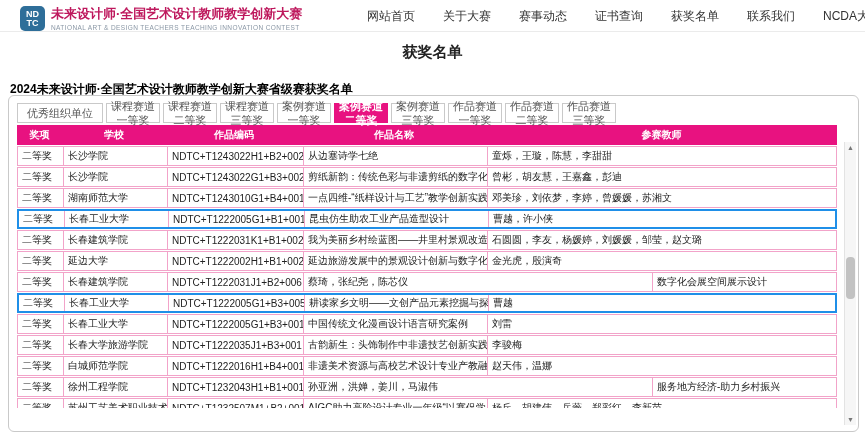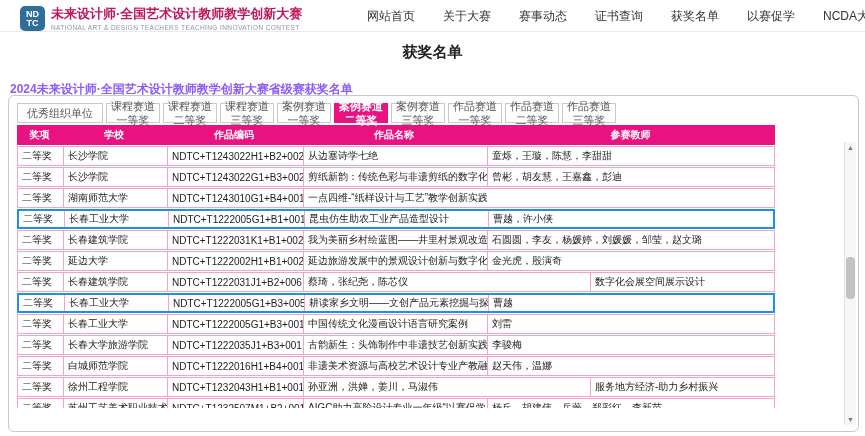--- a/index.html
+++ b/index.html
@@ -24,39 +24,39 @@
   .brand-title{font-size:13px;font-weight:bold;color:#be185d;white-space:nowrap;}
   .brand-sub{font-size:6.5px;color:#8a97a5;letter-spacing:.4px;white-space:nowrap;margin-top:1px;}
   .nav{
     position:absolute;right:-16px;top:0;height:32px;
     display:flex;align-items:center;gap:15px;
     font-size:12px;color:#333;white-space:nowrap;
   }
   .nav-item{cursor:pointer;margin-left:13px;}
   
   .heading{margin-top:11px;text-align:center;font-size:15px;font-weight:600;color:#222;}
-  .list-title{margin:19px 0 0 10px;font-size:12px;font-weight:600;color:#8b5cf6;}
+  .list-title{margin:19px 0 0 10px;font-size:12px;font-weight:600;color:#000000;}
   
   .panel{
     position:absolute;left:8px;top:95px;width:851px;height:337px;
     border:1px solid #c9c9c9;border-radius:6px;background:#fff;
     box-sizing:border-box;padding:7px 8px;overflow:hidden;
   }
   .tabs{display:flex;gap:3px;height:20px;align-items:stretch;}
   .tab{
     border:1px solid #c9c9c9;background:#fff;color:#555;
     font-size:11px;line-height:14px;text-align:center;
     display:flex;flex-direction:column;align-items:center;justify-content:center;
     padding:2px 4px;min-width:46px;box-sizing:border-box;cursor:pointer;
     white-space:nowrap;
   }
   .tab.first{min-width:86px;}
   .tab.active{background:#e81280;border-color:#e81280;color:#fff;font-weight:bold;}
   
-  .table-viewport{margin-top:2px;height:283px;width:758px;overflow:hidden;}
+  .table-viewport{margin-top:2px;height:283px;width:820px;overflow:hidden;}
   .t-header{
     display:flex;height:20px;background:#e81280;color:#fff;
     font-size:10px;font-weight:bold;align-items:stretch;
   }
   .t-hcell{display:flex;align-items:center;justify-content:center;box-sizing:border-box;}
   .t-row{
     display:flex;height:20px;margin-top:1px;box-sizing:border-box;
     border:1px solid #f2a3c9;background:#fff;align-items:stretch;
   }
   .t-row.hl{border:2px solid #1f8fe8;}
@@ -99,21 +99,21 @@
   <div class="brand-text">
     <div class="brand-title">未来设计师·全国艺术设计教师教学创新大赛</div>
     <div class="brand-sub">NATIONAL ART &amp; DESIGN TEACHERS TEACHING INNOVATION CONTEST</div>
   </div>
   <div class="nav">
       <div class="nav-item">网站首页</div>
       <div class="nav-item">关于大赛</div>
       <div class="nav-item">赛事动态</div>
       <div class="nav-item">证书查询</div>
       <div class="nav-item">获奖名单</div>
-      <div class="nav-item">以赛促学</div>
+      <div class="nav-item">联系我们</div>
       <div class="nav-item">NCDA大赛</div>
     </div>
 </div>
 
 <div class="heading">获奖名单</div>
 <div class="list-title">2024未来设计师·全国艺术设计教师教学创新大赛省级赛获奖名单</div>
 
 <div class="panel">
   <div class="tabs">
       <div class="tab first">
@@ -177,20 +177,21 @@
           <div class="t-cell c-school">长沙学院</div>
           <div class="t-cell c-code">NDTC+T1243022G1+B3+002</div>
           <div class="t-cell c-work">剪纸新韵：传统色彩与非遗剪纸的数字化创新</div>
           <div class="t-cell c-teachers">曾彬，胡友慧，王嘉鑫，彭迪</div>
         </div>
         <div class="t-row">
           <div class="t-cell c-award">二等奖</div>
           <div class="t-cell c-school">湖南师范大学</div>
           <div class="t-cell c-code">NDTC+T1243010G1+B4+001</div>
           <div class="t-cell c-work">一点四维-“纸样设计与工艺”教学创新实践</div>
+          <div class="t-cell c-teachers">邓美珍，刘依梦，李婷，曾媛媛，苏湘文</div>
         </div>
         <div class="t-row hl">
           <div class="t-cell c-award">二等奖</div>
           <div class="t-cell c-school">长春工业大学</div>
           <div class="t-cell c-code">NDTC+T1222005G1+B1+001</div>
           <div class="t-cell c-work">昆虫仿生助农工业产品造型设计</div>
           <div class="t-cell c-teachers">曹越，许小侠</div>
         </div>
         <div class="t-row">
           <div class="t-cell c-award">二等奖</div>

